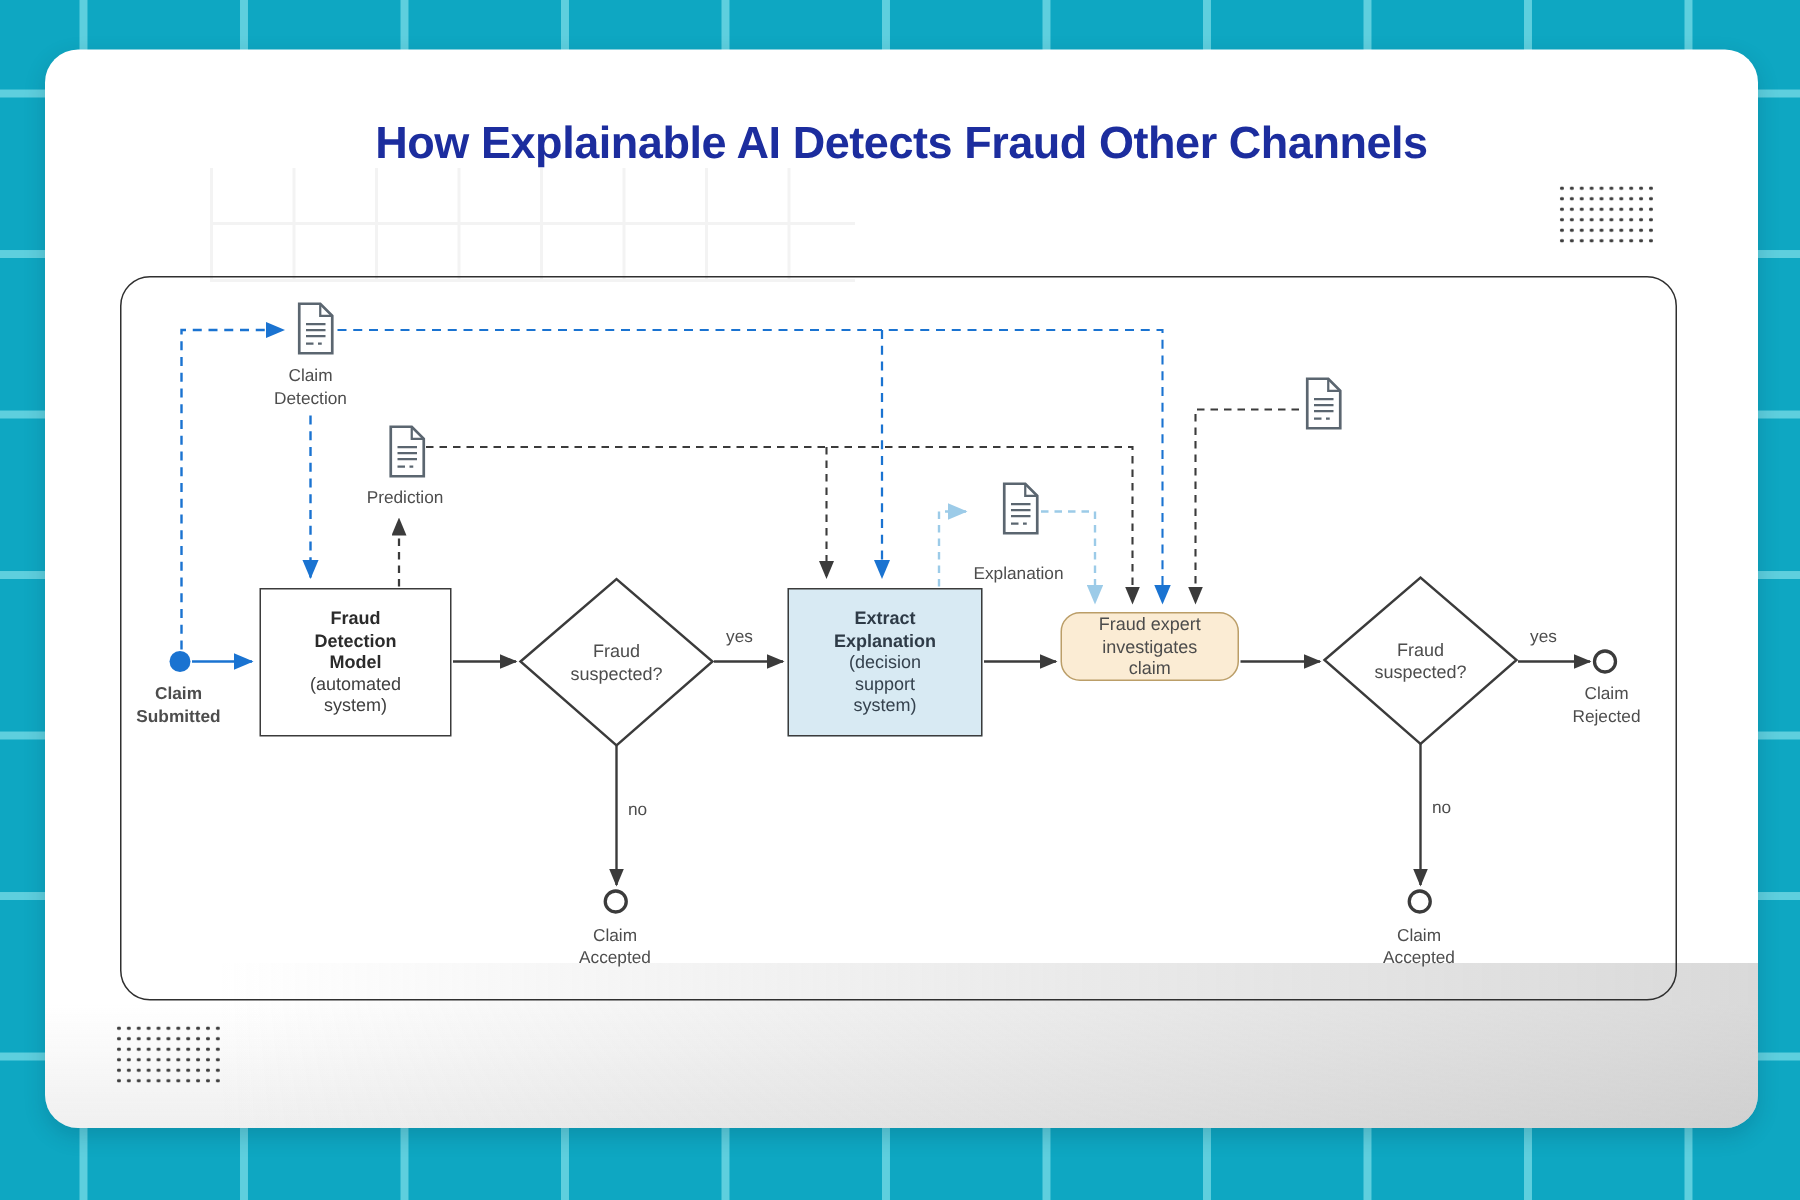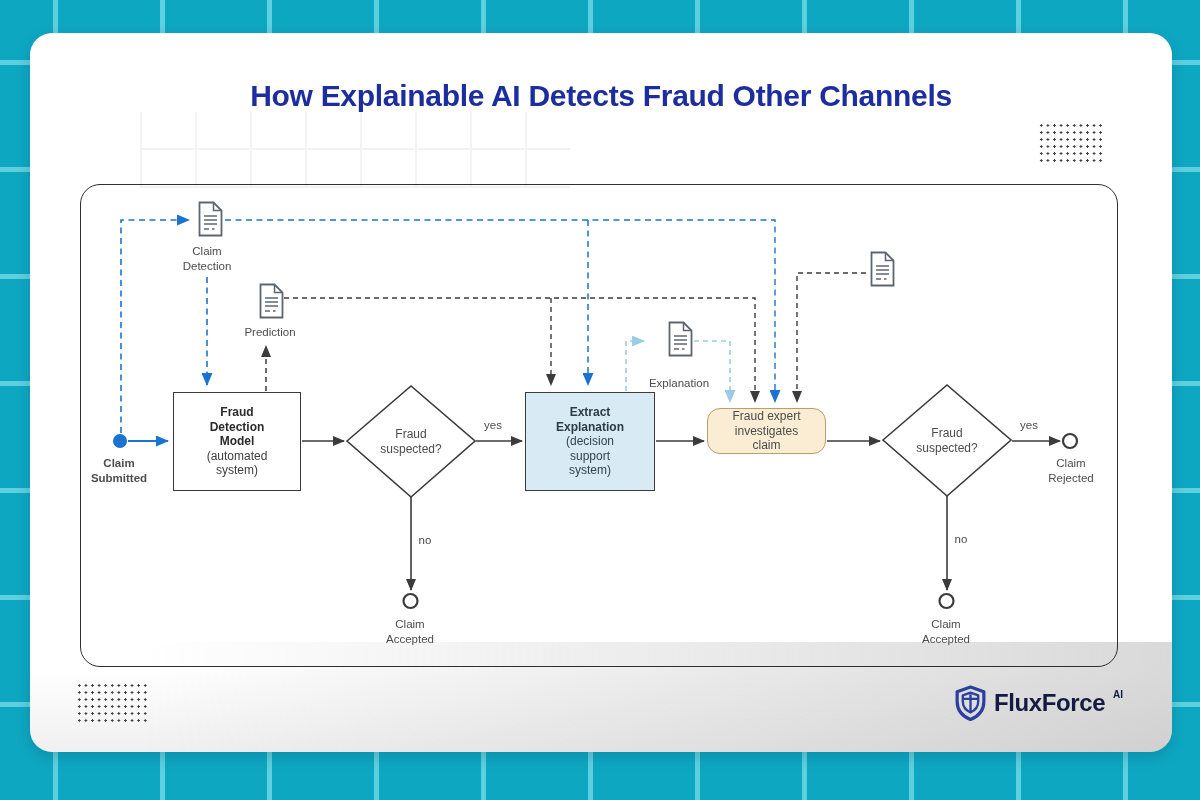--- a/index.html
+++ b/index.html
@@ -228,26 +228,14 @@
 
   <div class="lbl" style="left:480px;  top:418px; width:26px;">yes</div>
   <div class="lbl" style="left:414px;  top:533px; width:22px;">no</div>
   <div class="lbl" style="left:1016px; top:418px; width:26px;">yes</div>
   <div class="lbl" style="left:950px;  top:532px; width:22px;">no</div>
 
   <div class="lbl" style="left:378px;  top:617px; width:64px;">Claim Accepted</div>
   <div class="lbl" style="left:1039px; top:456px; width:64px;">Claim Rejected</div>
   <div class="lbl" style="left:914px;  top:617px; width:64px;">Claim Accepted</div>
 
-  <div class="logo">
-    <span>
-      <svg width="33" height="37" viewBox="0 0 32 36">
-        <path d="M16 2 L29 6.5 V16 c0 9 -5.5 14.5 -13 17.5 C8.5 30.5 3 25 3 16 V6.5 Z" fill="none" stroke="#2b3f9e" stroke-width="3.1" stroke-linejoin="round"></path>
-        <path d="M16 7.5 L23.5 10 V16 c0 5 -3 8.6 -7.5 10.6 C11.5 24.6 8.5 21 8.5 16 V10 Z" fill="none" stroke="#2b3f9e" stroke-width="2.3" stroke-linejoin="round"></path>
-        <line x1="9" y1="13.5" x2="23" y2="13.5" stroke="#2b3f9e" stroke-width="2.2"></line>
-        <line x1="16" y1="9" x2="16" y2="25.5" stroke="#2b3f9e" stroke-width="2.3"></line>
-      </svg>
-    </span>
-    <span class="logo-text">FluxForce</span>
-      <span class="logo-sup">AI</span>
-  </div>
 
 </div>
 
 </body></html>

